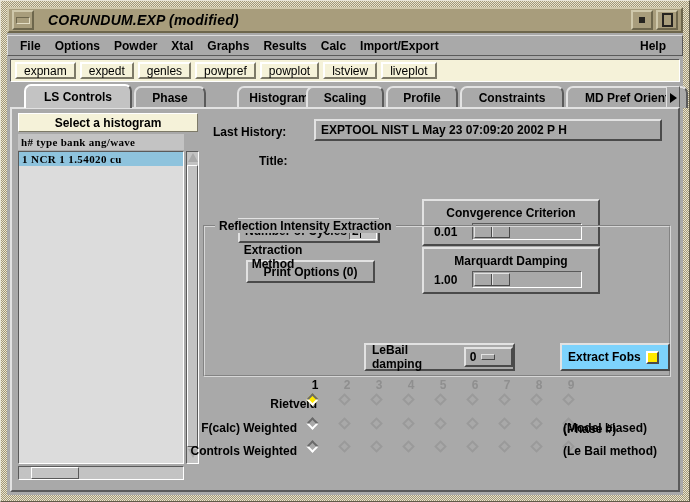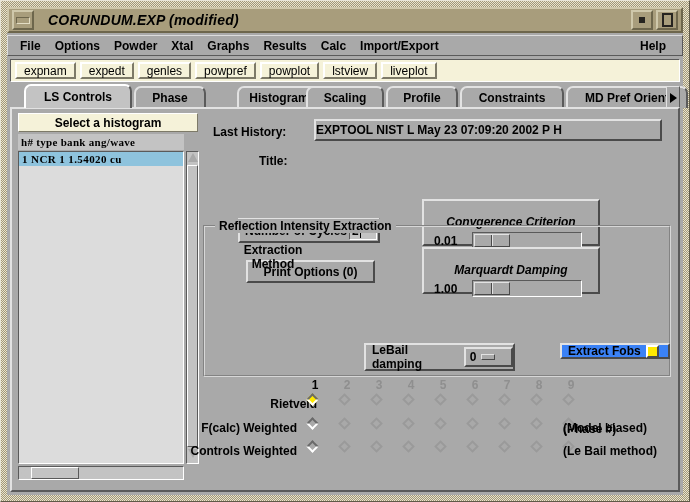--- a/index.html
+++ b/index.html
@@ -188,21 +188,21 @@
     border-top:6px solid transparent;border-bottom:6px solid transparent;}
   
   .lbl{font-size:12px;font-weight:bold;color:#000;white-space:nowrap;}
   #lbl-history{position:absolute;left:206px;top:118px;}
   #lbl-title{position:absolute;left:252px;top:147px;}
   #fld-history{
     position:absolute;left:307px;top:112px;width:348px;height:22px;
     box-sizing:border-box;background:#a9a9a9;
     border-top:2px solid #e2e2e2;border-left:2px solid #e2e2e2;
     border-right:2px solid #4a4a4a;border-bottom:2px solid #4a4a4a;
-    display:flex;align-items:center;
+    display:flex;align-items:center;padding-left:5px;
     font-size:12px;font-weight:bold;color:#000;white-space:nowrap;overflow:hidden;
   }
   #fld-title{
     position:absolute;left:307px;top:143px;width:348px;height:19px;
     box-sizing:border-box;background:#dcdcdc;
     border-top:1px solid #5a5a5a;border-left:1px solid #5a5a5a;
     border-right:1px solid #ffffff;border-bottom:1px solid #ffffff;
     display:flex;align-items:center;padding-left:4px;
     font-size:12px;color:#000;white-space:nowrap;overflow:hidden;
   }
@@ -237,21 +237,21 @@
   
   .sl-panel{
     position:absolute;box-sizing:border-box;background:#a9a9a9;
     border-top:2px solid #e2e2e2;border-left:2px solid #e2e2e2;
     border-right:2px solid #4a4a4a;border-bottom:2px solid #4a4a4a;
   }
   #conv-panel{left:415px;top:192px;width:178px;height:47px;}
   #marq-panel{left:415px;top:240px;width:178px;height:47px;}
   .sl-title{
     text-align:center;font-size:12px;font-weight:bold;color:#000;
-    margin-top:14px;white-space:nowrap;font-style:italic;
+    margin-top:5px;white-space:nowrap;
   }
   .sl-row{display:flex;align-items:center;margin-top:3px;padding-left:10px;}
   .sl-value{font-size:12px;font-weight:bold;color:#000;width:38px;}
   .sl-track{
     width:110px;height:17px;box-sizing:border-box;background:#a9a9a9;
     border-top:1px solid #5a5a5a;border-left:1px solid #5a5a5a;
     border-right:1px solid #ffffff;border-bottom:1px solid #ffffff;
     display:flex;align-items:center;
   }
   .sl-thumb{
@@ -289,22 +289,22 @@
     border-right:2px solid #4a4a4a;border-bottom:2px solid #4a4a4a;
     display:flex;align-items:center;
   }
   #lebail-value{padding-left:4px;font-size:12px;font-weight:bold;color:#000;}
   .opt-indicator{
     margin-left:5px;width:14px;height:6px;box-sizing:border-box;background:#a9a9a9;
     border-top:1px solid #e2e2e2;border-left:1px solid #e2e2e2;
     border-right:1px solid #4a4a4a;border-bottom:1px solid #4a4a4a;
   }
   #fobs-box{
-    position:absolute;left:553px;top:336px;width:110px;height:16px;
-    box-sizing:border-box;background:#3b82f6;
+    position:absolute;left:553px;top:336px;width:110px;height:28px;
+    box-sizing:border-box;background:#7dd3fc;
     border-top:2px solid #e2e2e2;border-left:2px solid #e2e2e2;
     border-right:2px solid #4a4a4a;border-bottom:2px solid #4a4a4a;
     display:flex;align-items:center;
   }
   #fobs-label{padding-left:6px;font-size:12px;font-weight:bold;color:#000;}
   #fobs-check{
     margin-left:5px;width:13px;height:13px;box-sizing:border-box;background:#ffe900;
     border-top:2px solid #ffffff;border-left:2px solid #ffffff;
     border-right:2px solid #4a4a4a;border-bottom:2px solid #4a4a4a;
   }

